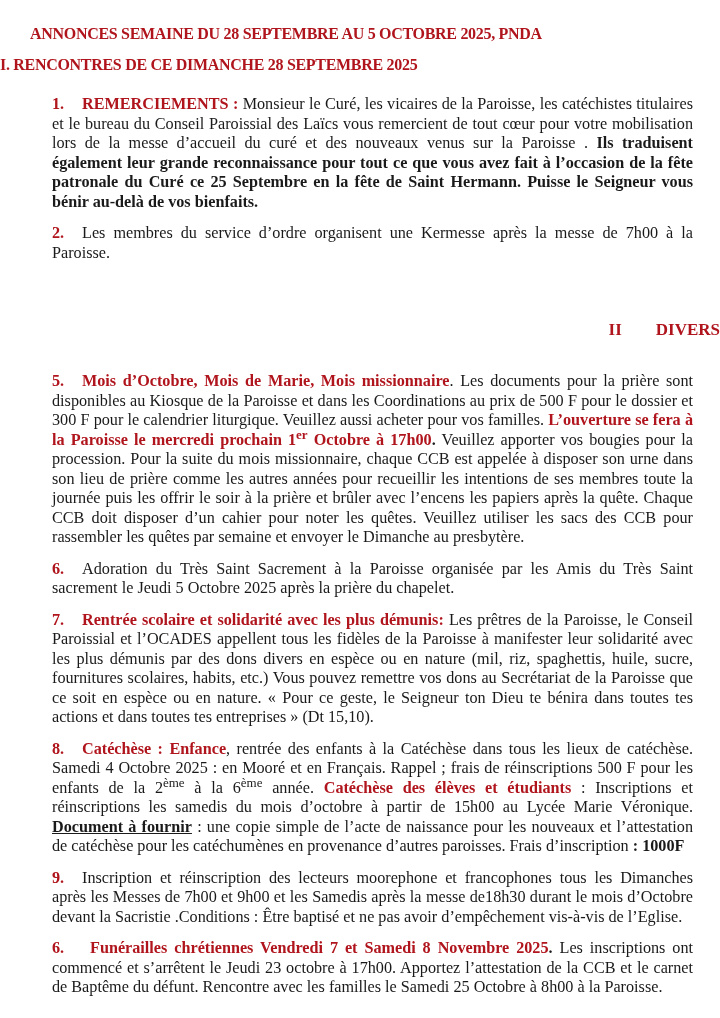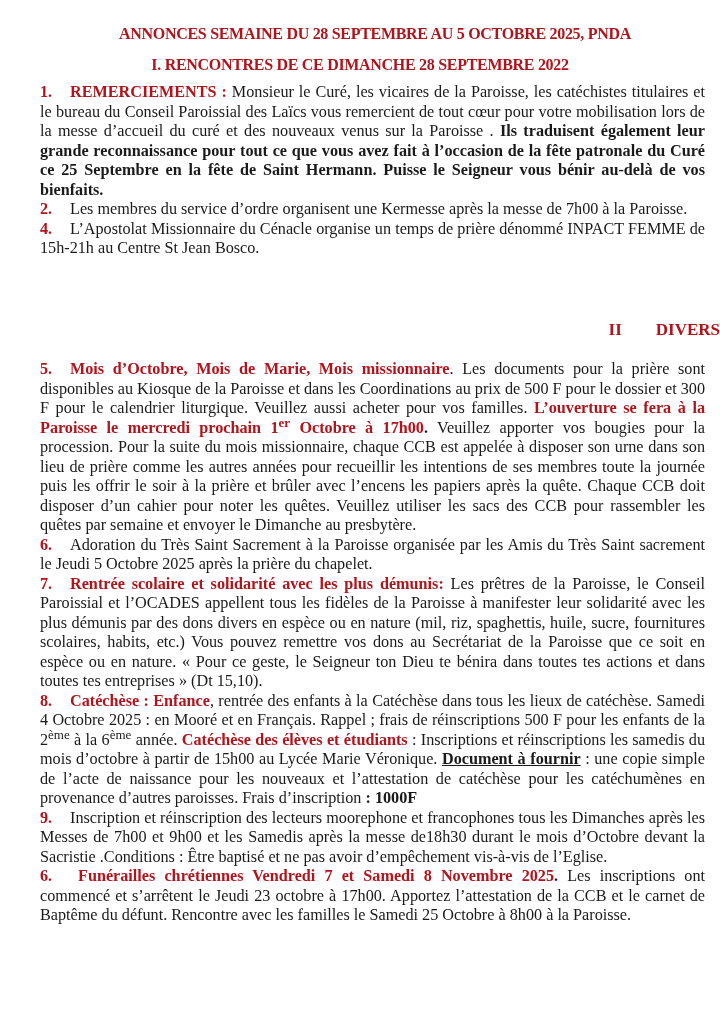--- a/index.html
+++ b/index.html
@@ -3,60 +3,57 @@
 <meta charset="utf-8">
 <style>
   html, body { margin: 0; padding: 0; background: #ffffff; }
   body {
     width: 720px; height: 1018px; overflow: hidden;
     font-family: "Liberation Serif", serif;
     color: #1a1a1a;
   }
   .page { position: relative; width: 720px; height: 1018px; }
   .title {
-    position: absolute; left: 0; width: 720px; text-align: center;
+    position: absolute; left: 0; width: 720px; 
     color: #b0141c; font-weight: bold; font-size: 16px;
     letter-spacing: -0.3px;
   }
   .t1 { top: 25px; padding-left: 30px; box-sizing: border-box; }
   .t2 { top: 56px; padding-left: 0px; }
   .red { color: #b0141c; font-weight: bold; }
   .bold { font-weight: bold; }
   .ul { text-decoration: underline; font-weight: bold; }
   .content {
     position: absolute; left: 40px; width: 665px;
     font-size: 16.2px; line-height: 19.5px; text-align: justify;
   }
-  .para { margin: 0; }
+  .para { margin: 12px; }
   .num { color: #b0141c; font-weight: bold; display: inline-block; width: 30px; }
   .num.wide { width: 38px; }
   .section-head {
     position: absolute; left: 0; width: 720px; text-align: right;
     color: #b0141c; font-weight: bold; font-size: 17px; top: 320px;
   }
   .section-head span.sp { display: inline-block; width: 34px; }
   sup { font-size: 13px; line-height: 0; }
 </style>
 </head>
 <body>
 
 <div class="page">
 
   <div class="title t1">ANNONCES SEMAINE DU  28 SEPTEMBRE AU 5 OCTOBRE  2025, PNDA</div>
-  <div class="title t2">I.  RENCONTRES DE CE DIMANCHE 28 SEPTEMBRE 2022</div>
+  <div class="title t2">I.  RENCONTRES DE CE DIMANCHE 28 SEPTEMBRE 2025</div>
 
   <div class="content" style="top:83px;">
     <p class="para">
       <span class="num">1.</span><span class="red">REMERCIEMENTS :</span><span> Monsieur le Curé, les vicaires de la Paroisse, les catéchistes titulaires et le bureau du Conseil Paroissial des Laïcs vous remercient de tout cœur pour votre mobilisation lors de la messe d’accueil du curé et des nouveaux venus  sur la Paroisse . </span><span class="bold">Ils traduisent également leur grande reconnaissance pour tout ce que vous avez fait à l’occasion de la fête patronale du Curé ce 25 Septembre en la fête de Saint Hermann. Puisse le Seigneur vous bénir au-delà de vos bienfaits.</span>
     </p>
     <p class="para">
       <span class="num">2.</span><span>Les membres du service d’ordre organisent une Kermesse après la messe de 7h00 à la Paroisse.</span>
-    </p>
-    <p class="para">
-      <span class="num">4.</span><span>L’Apostolat Missionnaire du Cénacle organise un temps de prière dénommé INPACT FEMME de 15h-21h au Centre St Jean Bosco.</span>
     </p>
   </div>
 
   <div class="section-head">
     <span>II</span><span class="sp"></span><span>DIVERS</span>
   </div>
 
   <div class="content" style="top:360px;">
     <p class="para">
       <span class="num">5.</span><span class="red">Mois d’Octobre, Mois de Marie, Mois missionnaire</span><span>. Les documents pour la prière sont disponibles au Kiosque de la Paroisse et dans les Coordinations au prix de 500 F pour le dossier et 300 F pour le calendrier liturgique. Veuillez aussi acheter pour vos familles. </span><span class="red">L’ouverture se fera à la Paroisse le mercredi prochain 1</span><sup class="red">er</sup><span class="red"> Octobre à 17h00</span><span class="bold">.</span><span> Veuillez apporter vos bougies pour la procession. Pour la suite du mois missionnaire, chaque CCB est appelée à disposer son urne dans son lieu de prière comme les autres années pour recueillir les intentions de ses membres toute la journée puis les offrir le soir à la prière et brûler avec l’encens les papiers après la quête. Chaque CCB doit disposer d’un cahier pour noter les quêtes. Veuillez utiliser les sacs des CCB pour rassembler les quêtes par semaine et envoyer le Dimanche au presbytère.</span>

